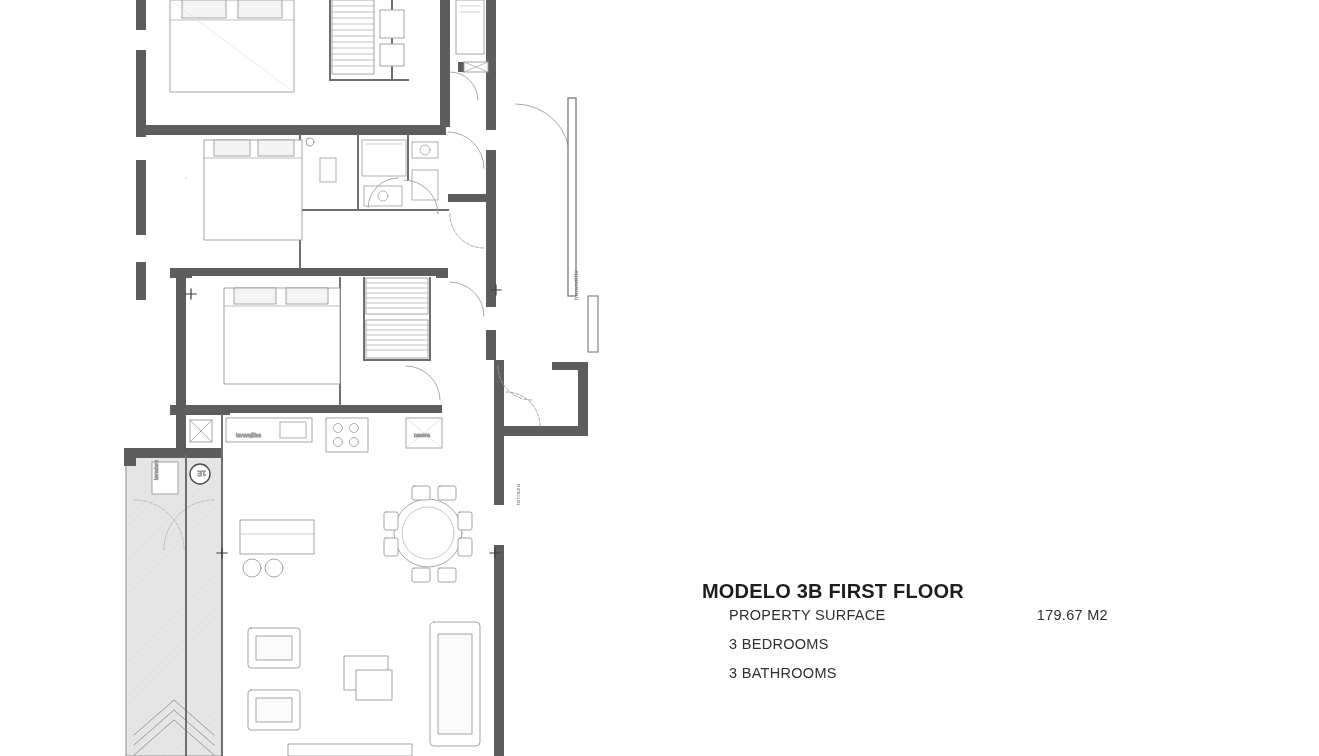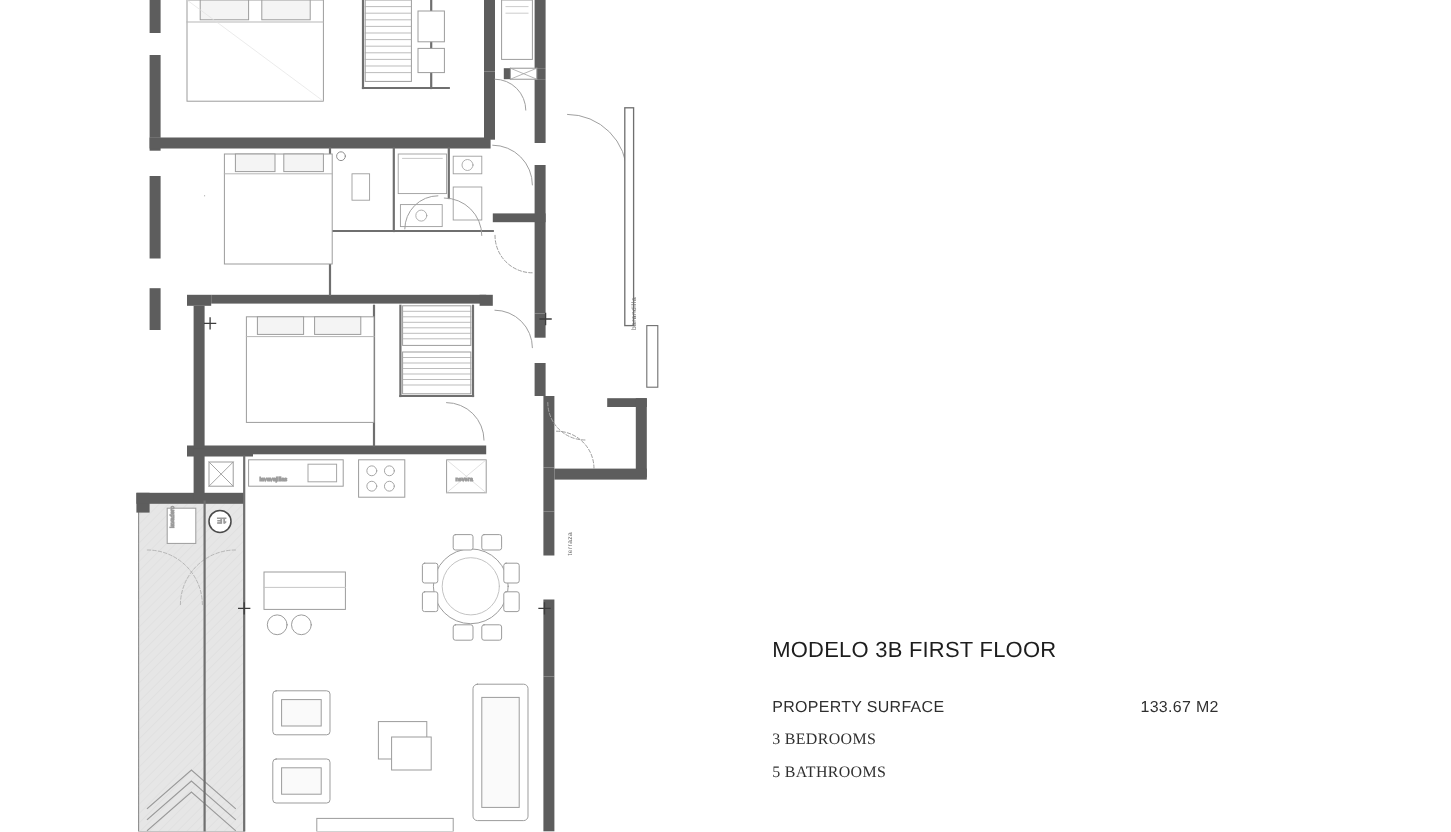--- a/index.html
+++ b/index.html
@@ -28,39 +28,39 @@
 
   
   #legend {
     position: absolute;
     left: 702px;
     top: 580px;
     width: 420px;
   }
   #legend .title {
     font-size: 20px;
-    font-weight: normal;
+    font-weight: bold;
     letter-spacing: 0.2px;
     color: #1d1d1d;
-    margin: 0 0 32px 0;
+    margin: 0 0 4px 0;
     white-space: nowrap;
   }
   #legend .row {
     display: flex;
     justify-content: space-between;
     align-items: baseline;
     font-size: 14.5px;
     letter-spacing: 0.3px;
     color: #2f2f2f;
     margin-bottom: 13px;
     width: 406px;
   }
-  #legend .row .label { white-space: nowrap; }
+  #legend .row .label { white-space: nowrap; margin-left: 27px; }
   #legend .row .value { white-space: nowrap; }
-  #legend .row.no-value .label { width: 100%; font-family: Liberation Serif, serif; }
+  #legend .row.no-value .label { width: 100%; }
 
   .rot {
     font-size: 6px;
     fill: #6d6d6d;
     letter-spacing: 0.4px;
   }
   .tiny {
     font-size: 5.2px;
     fill: #8a8a8a;
   }
@@ -312,25 +312,25 @@
 
   </g>
 </svg>
 </div>
 
 <div id="legend">
   <div class="title">MODELO 3B FIRST FLOOR</div>
 
   <div class="row">
     <span class="label">PROPERTY SURFACE</span>
-    <span class="value">133.67 M2</span>
+    <span class="value">179.67 M2</span>
   </div>
 
 
   <div class="row no-value">
     <span class="label">3 BEDROOMS</span>
   </div>
 
   <div class="row no-value">
-    <span class="label">5 BATHROOMS</span>
+    <span class="label">3 BATHROOMS</span>
   </div>
 
 </div>
 
 </body></html>

